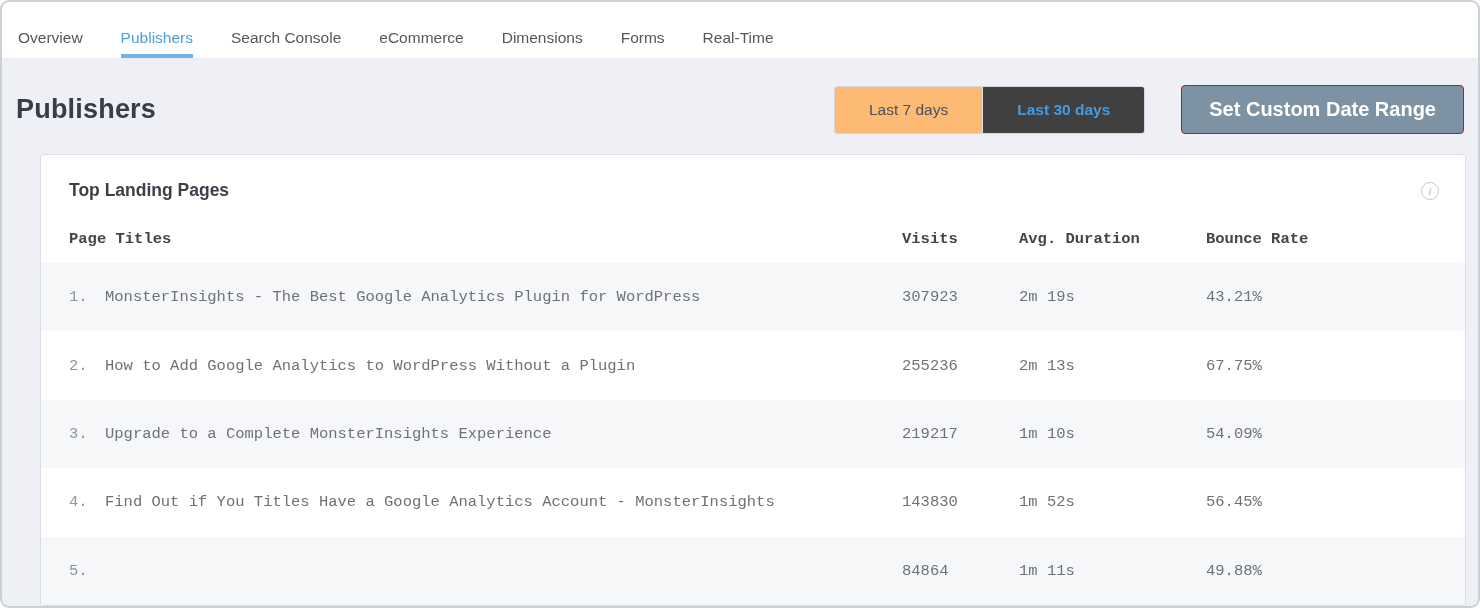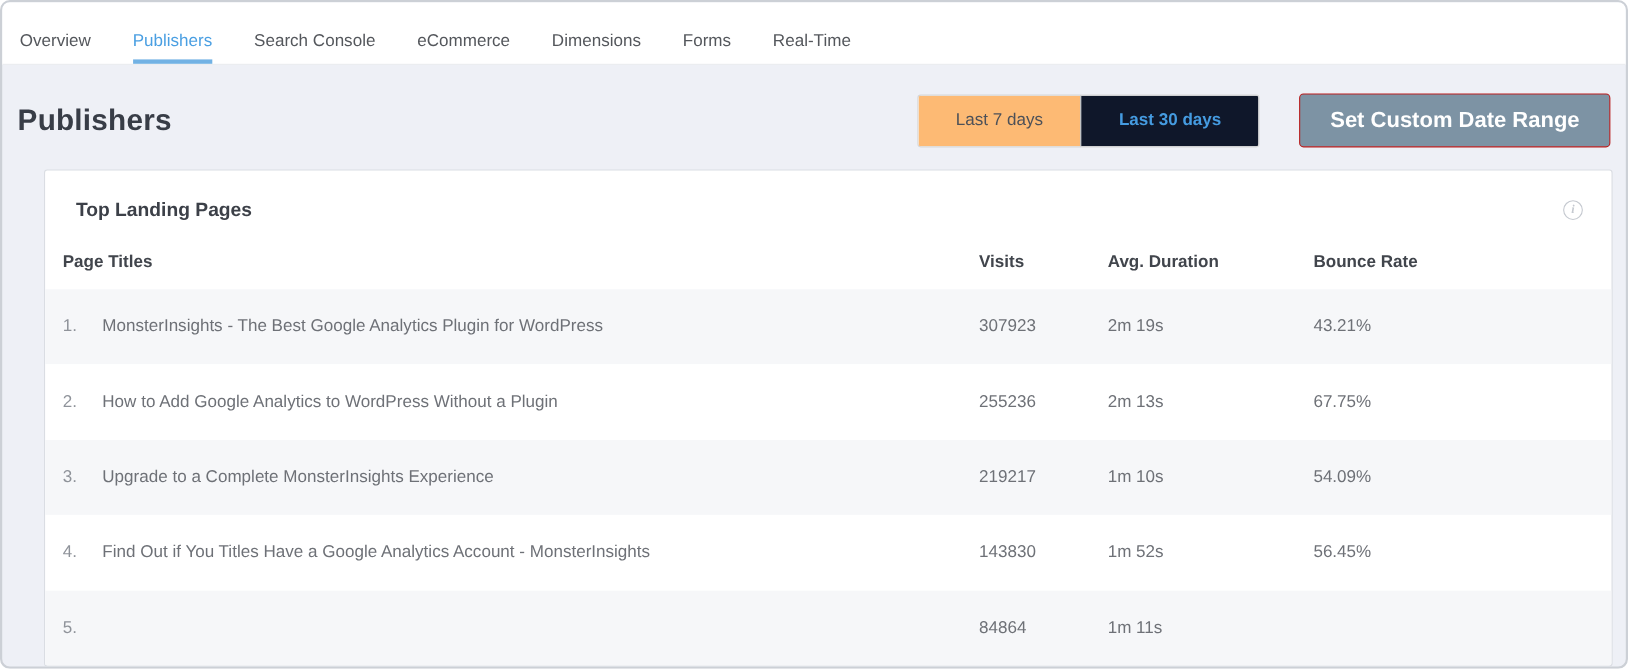--- a/index.html
+++ b/index.html
@@ -76,21 +76,21 @@
     height: 46px;
     padding: 0 34px;
     border: none;
     background: #fdba74;
     color: #4d5158;
     cursor: pointer;
     white-space: nowrap;
   }
   .seg + .seg { border-left: 1px solid #e2e2e2; }
   .seg.active {
-    background: #0f172a;
+    background: #404040;
     color: #459be0;
     font-weight: bold;
   }
   .custom-range {
     font-family: inherit;
     margin-left: 36px;
     height: 49px;
     padding: 0 27px;
     font-size: 20px;
     font-weight: bold;
@@ -135,21 +135,22 @@
     align-items: center;
     justify-content: center;
     cursor: pointer;
     font-style: italic;
     font-family: "Liberation Serif", serif;
   }
   .grid-row {
     display: grid;
     grid-template-columns: 833px 117px 187px 1fr;
     align-items: center;
-    padding: 0 16px;
+    padding: 0 28px;
+    font-family: Liberation Mono, monospace;
   }
   .thead {
     flex: 0 0 48px;
     height: 48px;
   }
   .thead .col {
     font-size: 15.5px;
     font-weight: bold;
     color: #41454c;
   }
@@ -255,18 +256,19 @@
     <div class="cell">1m 52s</div>
     <div class="cell">56.45%</div>
   </div>
 
   <div class="grid-row trow striped">
     <div class="cell title-cell">
       <span class="rank">5.</span>
     </div>
     <div class="cell">84864</div>
     <div class="cell">1m 11s</div>
+    <div class="cell">49.88%</div>
   </div>
 </div>
     </div>
 
   </div>
 </div>
 
 </body></html>

